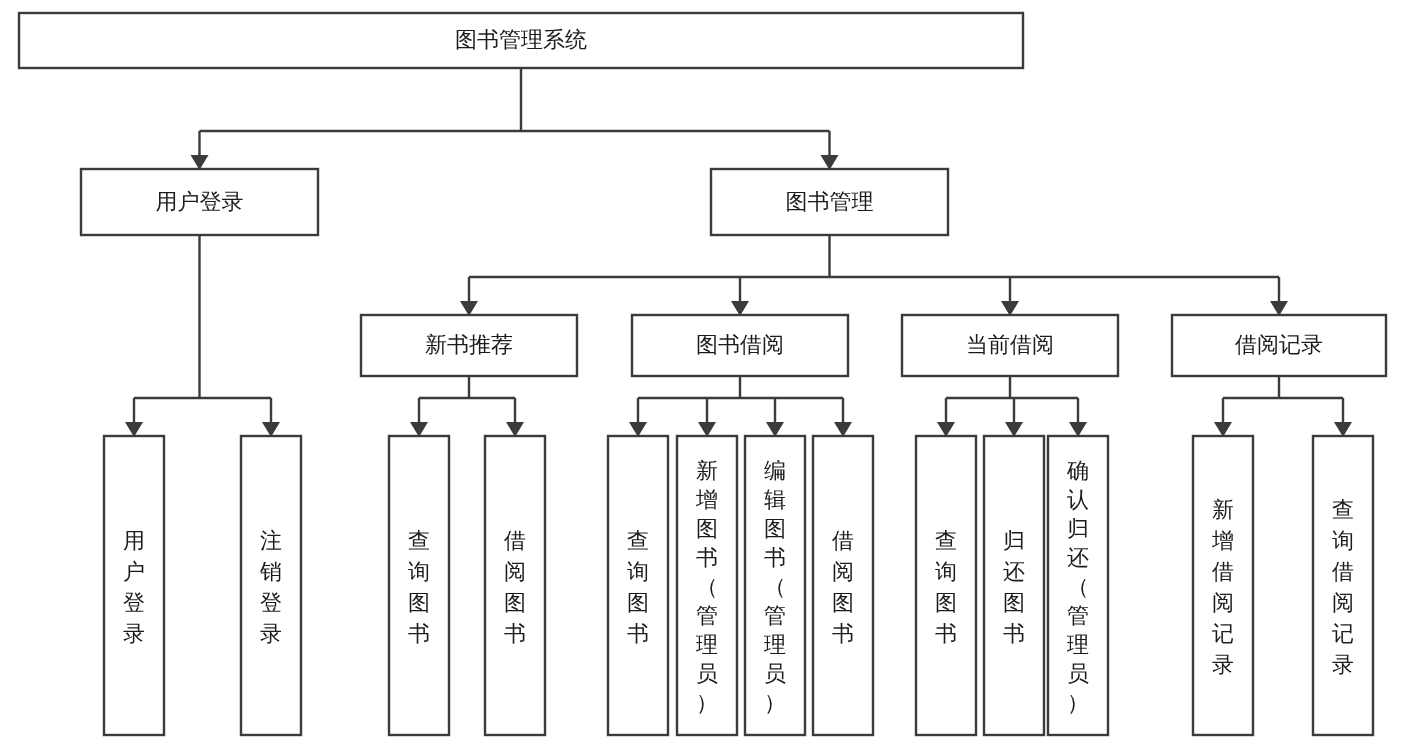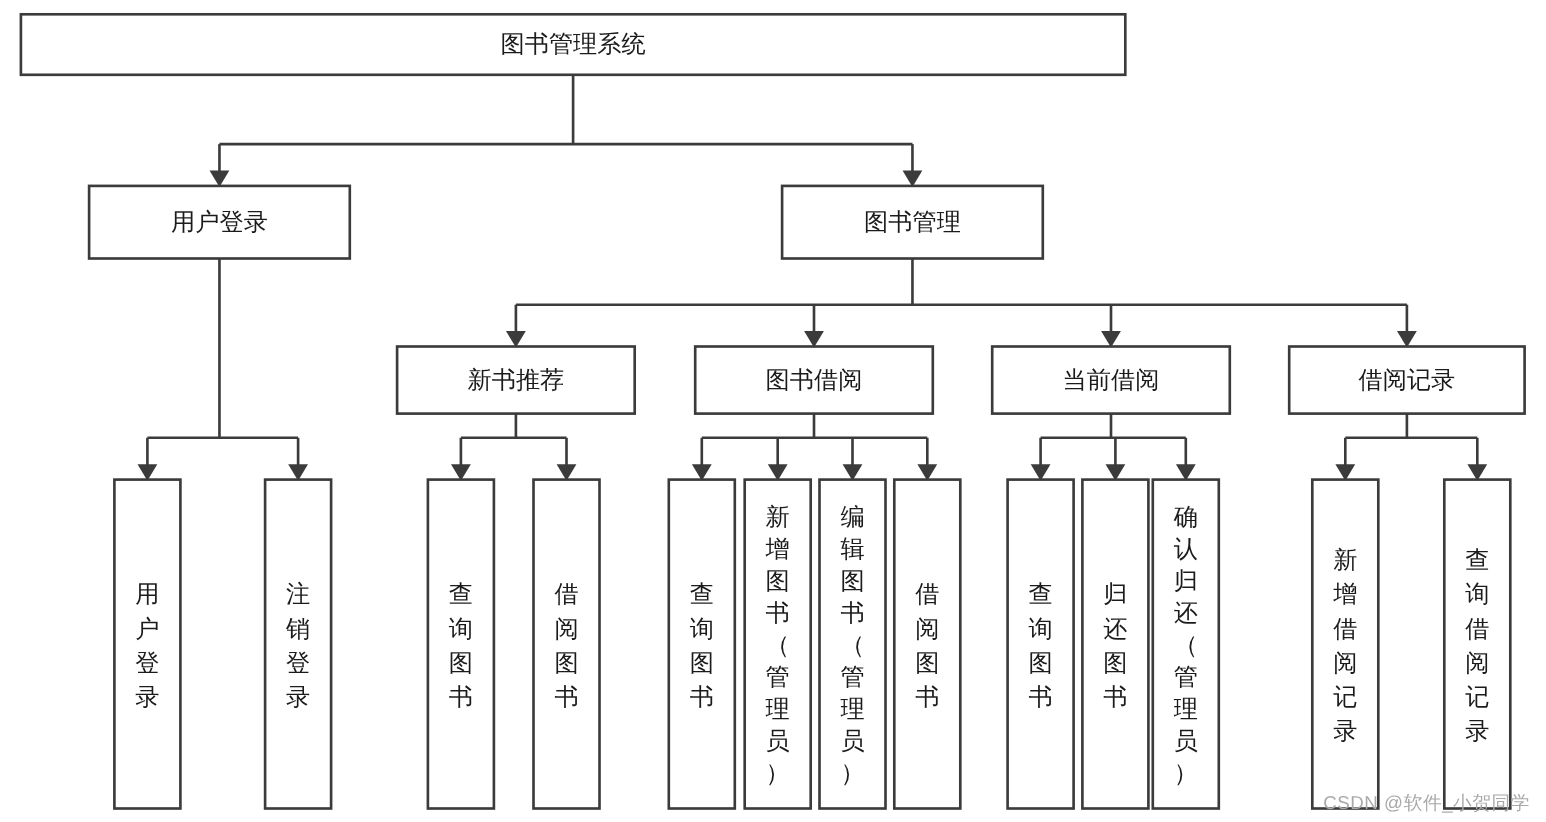--- a/index.html
+++ b/index.html
@@ -202,14 +202,13 @@
         <g>
           <rect class="node-box" x="1193" y="436" width="60" height="299"></rect>
           <text class="node-label-vertical" x="1223" y="516.68" font-size="24"><tspan x="1223" dy="0">新</tspan><tspan x="1223" dy="31">增</tspan><tspan x="1223" dy="31">借</tspan><tspan x="1223" dy="31">阅</tspan><tspan x="1223" dy="31">记</tspan><tspan x="1223" dy="31">录</tspan></text>
         </g>
         <g>
           <rect class="node-box" x="1313" y="436" width="60" height="299"></rect>
           <text class="node-label-vertical" x="1343" y="516.68" font-size="24"><tspan x="1343" dy="0">查</tspan><tspan x="1343" dy="31">询</tspan><tspan x="1343" dy="31">借</tspan><tspan x="1343" dy="31">阅</tspan><tspan x="1343" dy="31">记</tspan><tspan x="1343" dy="31">录</tspan></text>
         </g>
       </g>
   </svg>
-  <div class="watermark">CSDN @软件_小贺同学</div>
 </div>
 
 </body></html>

